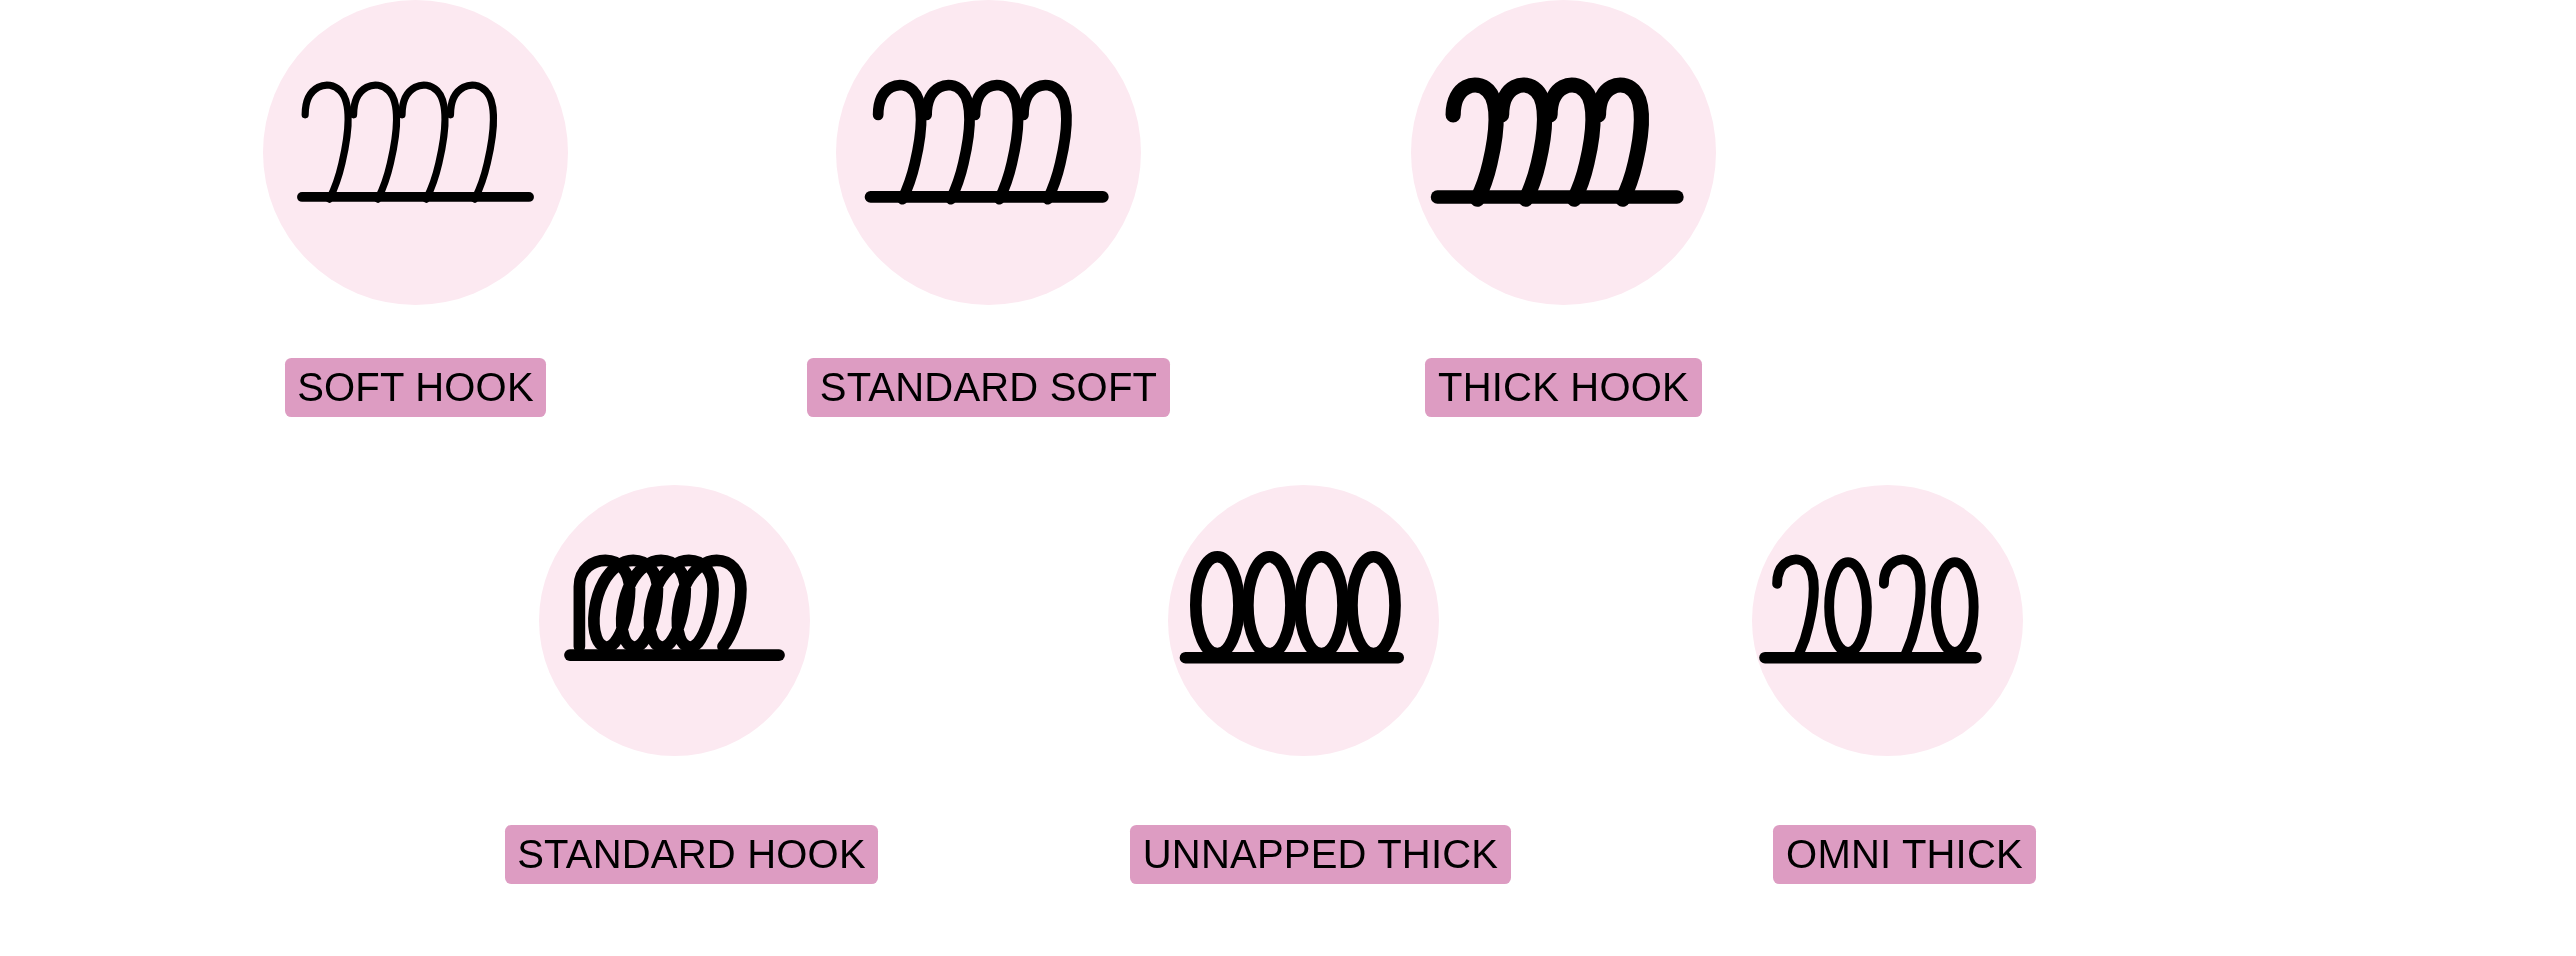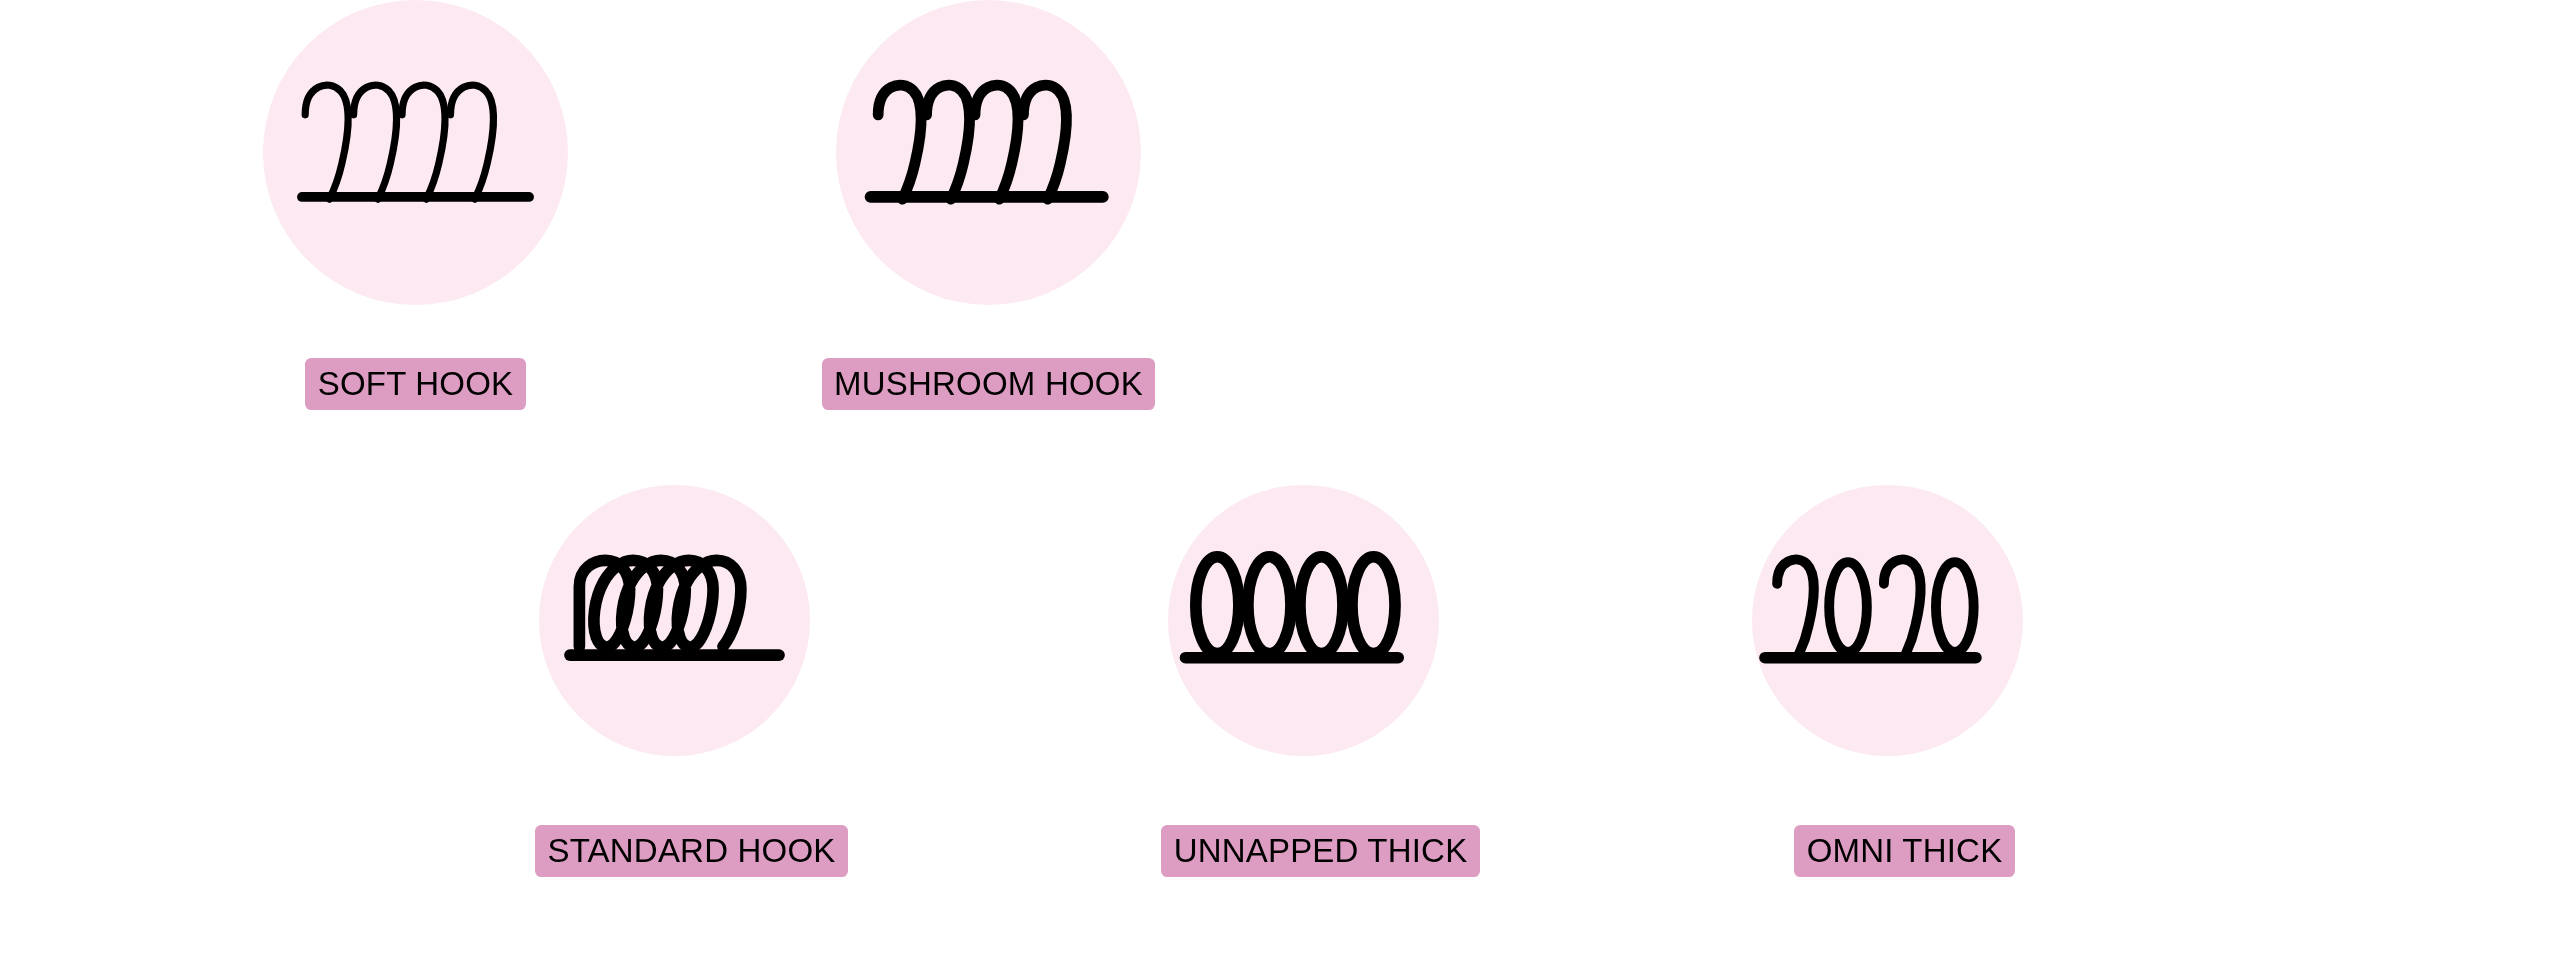--- a/index.html
+++ b/index.html
@@ -69,21 +69,21 @@
   }
   .row-1 .label-badge-wrap { top: 358px; }
   .row-2 .label-badge-wrap { top: 340px; }
 
   .label-badge {
     display: inline-block;
     background: #dd9cc2;
     color: #000000;
     border-radius: 6.3px;
     padding: 9px 12.6px 10px 12.6px;
-    font-size: 33px;
+    font-size: 40px;
     line-height: 1.0;
     letter-spacing: 0.2px;
     white-space: nowrap;
     font-weight: 400;
   }
 </style>
 </head>
 <body>
 
 <div id="fabric-closure-legend">
@@ -113,24 +113,40 @@
           <g fill="none" stroke="#000000" stroke-width="12" stroke-linecap="round">
             <path d="M47,128 C47,95 73,88 86,101 C99,114 96,148 88,182 C83,204 78,214 74,222"></path>
             <path d="M101,128 C101,95 127,88 140,101 C153,114 150,148 142,182 C137,204 132,214 128,222"></path>
             <path d="M155,128 C155,95 181,88 194,101 C207,114 204,148 196,182 C191,204 186,214 182,222"></path>
             <path d="M209,128 C209,95 235,88 248,101 C261,114 258,148 250,182 C245,204 240,214 236,222"></path>
           </g>
           <rect x="32" y="213" width="272" height="13" rx="6.5" fill="#000000"></rect>
         </svg>
       </div>
       <div class="label-badge-wrap">
-        <span class="label-badge">MUSHROOM HOOK</span>
-      </div>
-    </div>
-
+        <span class="label-badge">STANDARD SOFT</span>
+      </div>
+    </div>
+
+    <div class="closure-item" style="left:1411px;">
+      <div class="icon-medallion">
+        <svg viewBox="0 0 340 340">
+          <g fill="none" stroke="#000000" stroke-width="17" stroke-linecap="round">
+            <path d="M47,128 C47,95 73,88 86,101 C99,114 96,148 88,182 C83,204 78,214 74,222"></path>
+            <path d="M101,128 C101,95 127,88 140,101 C153,114 150,148 142,182 C137,204 132,214 128,222"></path>
+            <path d="M155,128 C155,95 181,88 194,101 C207,114 204,148 196,182 C191,204 186,214 182,222"></path>
+            <path d="M209,128 C209,95 235,88 248,101 C261,114 258,148 250,182 C245,204 240,214 236,222"></path>
+          </g>
+          <rect x="22" y="212" width="282" height="15" rx="7.5" fill="#000000"></rect>
+        </svg>
+      </div>
+      <div class="label-badge-wrap">
+        <span class="label-badge">THICK HOOK</span>
+      </div>
+    </div>
 
 
   </div>
 
   <div class="legend-row row-2">
 
     <div class="closure-item" style="left:539px;">
       <div class="icon-medallion">
         <svg viewBox="0 0 302 302">
           <g fill="none" stroke="#000000" stroke-width="13" stroke-linecap="round">

